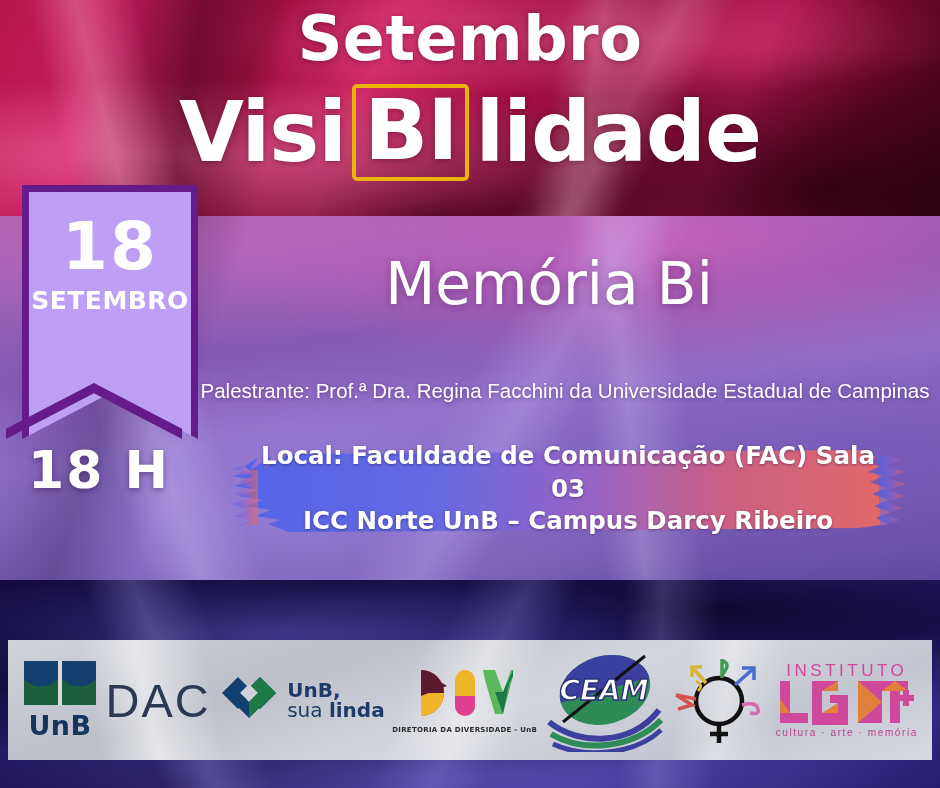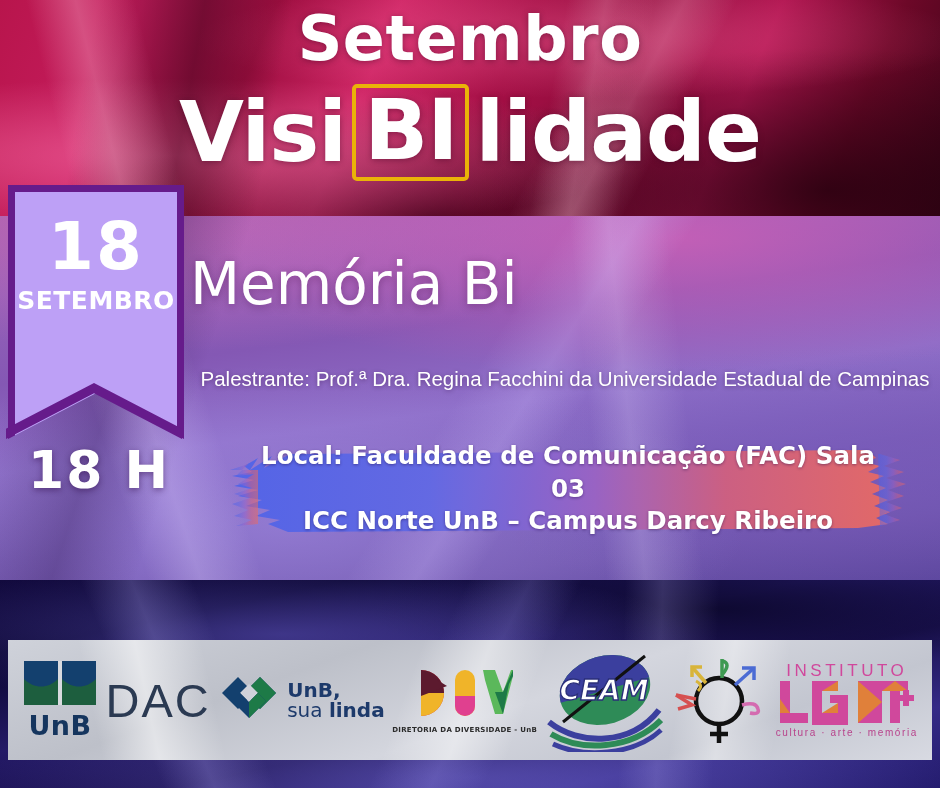--- a/index.html
+++ b/index.html
@@ -83,21 +83,21 @@
     display:flex;align-items:center;justify-content:center;
   }
   .title-main .boxed{
     border:4px solid #eab308;border-radius:5px;
     padding:2px 8px 6px 8px;margin:0 6px;
     line-height:.96;
   }
 
   
   .ribbon{
-    position:absolute;left:8px;top:185px;
+    position:absolute;left:22px;top:185px;
     width:176px;height:254px;
     background:#bda0f6;
     border:7px solid #661b8b;
     border-bottom:none;
     clip-path:polygon(0 0, 100% 0, 100% 100%, 50% 82%, 0 100%);
     text-align:center;
     filter:drop-shadow(0 2px 4px rgba(0,0,0,.28));
   }
   .ribbon-notch{
     position:absolute;left:6px;top:185px;width:176px;height:254px;
@@ -120,28 +120,28 @@
   .hour{
     position:absolute;left:14px;top:440px;width:170px;
     text-align:center;color:#fff;
     font-size:52px;font-weight:800;letter-spacing:2px;
     font-family:"DejaVu Sans", sans-serif;
     text-shadow:0 2px 6px rgba(40,0,60,.45);
   }
 
   
   .lecture-title{
-    position:absolute;top:254px;left:190px;width:750px;
-    color:#fff;
+    position:absolute;top:254px;left:174px;width:750px;
+    text-align:center;color:#fff;
     font-size:58px;font-weight:400;line-height:1.05;
     font-family:"DejaVu Sans", sans-serif;
     text-shadow:0 2px 8px rgba(50,0,60,.35);
   }
   .speaker{
-    position:absolute;top:364px;left:200px;width:730px;
+    position:absolute;top:376px;left:200px;width:730px;
     text-align:center;color:#fff;
     font-size:20.5px;font-weight:400;line-height:1.42;
     font-family:"Liberation Sans", sans-serif;
     text-shadow:0 1px 4px rgba(40,0,50,.4);
   }
 
   
   .brush-wrap{position:absolute;left:228px;top:440px;width:680px;height:98px;}
   .brush-svg{position:absolute;inset:0;width:100%;height:100%;}
   .location{

